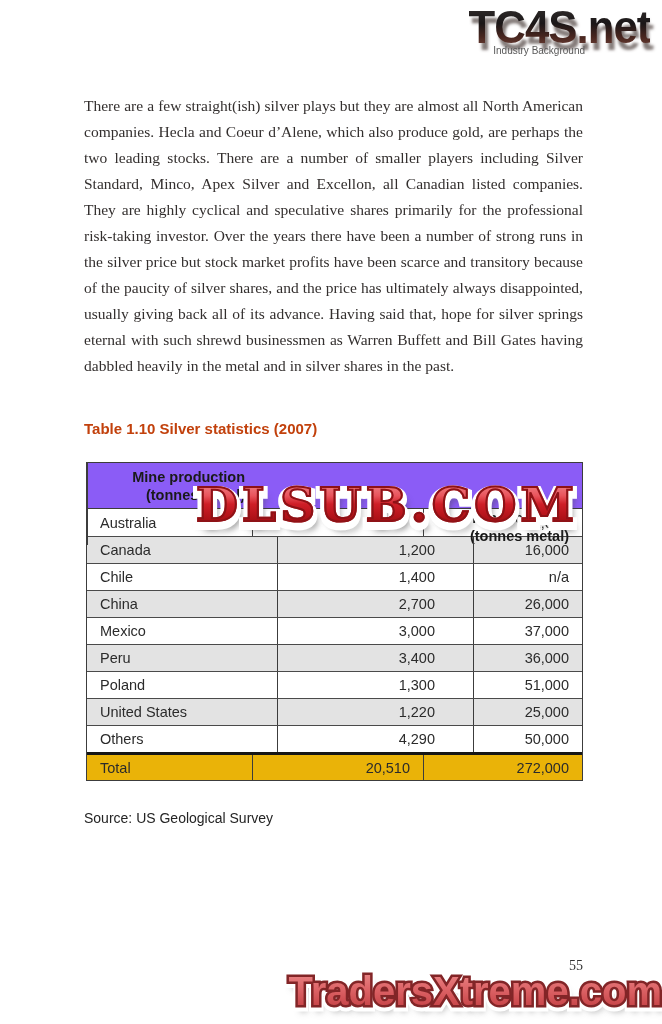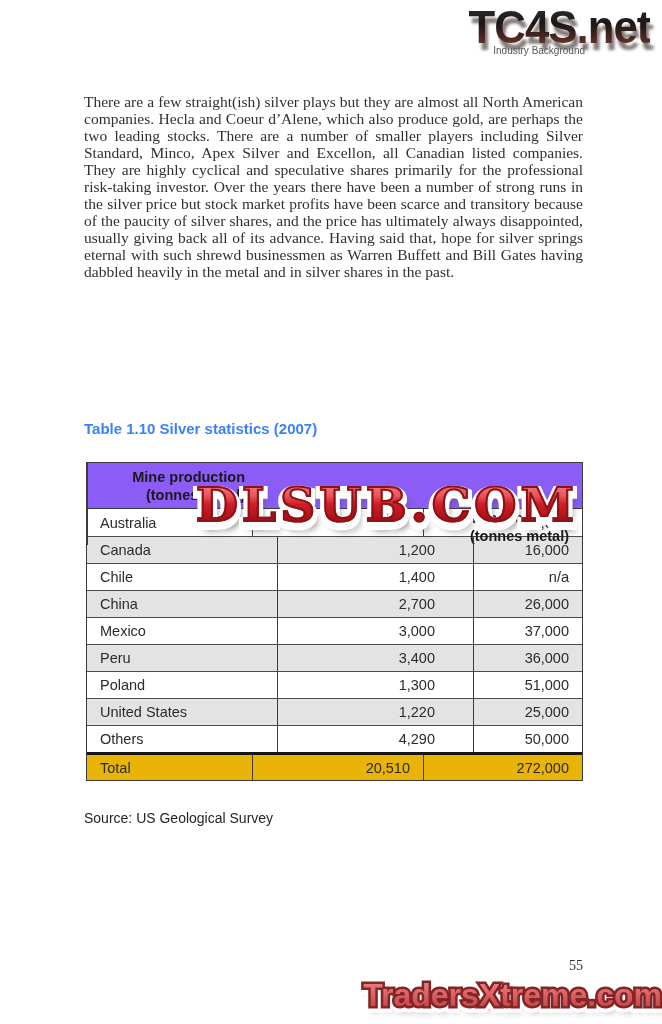--- a/index.html
+++ b/index.html
@@ -19,24 +19,24 @@
   .tc4s-fill { color:#241c1c; }
   @supports ((-webkit-background-clip: text)) {
     .tc4s-fill { background:linear-gradient(180deg,#34302f 0%,#1b1718 42%,#49261f 72%,#74453c 100%);
                  -webkit-background-clip:text; -webkit-text-fill-color:transparent; }
   }
 
   .running-head { position:absolute; top:45px; right:77px; font-size:10px; color:#585858; }
 
   
   .body-par { position:absolute; left:84px; top:93px; width:499px;
-              font-family:"Liberation Serif", serif; font-size:15.5px; line-height:17px;
+              font-family:"Liberation Serif", serif; font-size:15.5px; line-height:26px;
               text-align:justify; color:#332f2e; }
 
-  .caption { position:absolute; left:84px; top:420px; font-size:15px; font-weight:bold; color:#3b82f6; }
+  .caption { position:absolute; left:84px; top:420px; font-size:15px; font-weight:bold; color:#c2410c; }
 
   
   .silver-table { position:absolute; left:86px; top:462px; width:497px;
                   border:1px solid #3c3c3c; font-size:14.5px; color:#2b2b2b; background:#fff; }
   .thead { display:flex; background:#8b5cf6; border-bottom:1px solid #3c3c3c; height:46px;
            font-weight:bold; color:#1a1a1a;flex-direction:column; }
   .cell { height:100%; display:flex; align-items:center; }
   .cell.country { width:165px; padding-left:13px; }
   .cell.prod { width:171px; }
   .cell.res { flex:1; }
@@ -59,21 +59,21 @@
   .dlsub-outline { color:#ffffff; -webkit-text-stroke:10px #ffffff;
                    text-shadow:5px 6px 6px rgba(70,70,70,0.55), -2px 3px 4px rgba(120,120,120,0.35); }
   .dlsub-fill { color:#c8232b; -webkit-text-stroke:2px #8e1216; }
   @supports ((-webkit-background-clip: text)) {
     .dlsub-fill { background:linear-gradient(180deg,#f0868c 0%,#e9545c 30%,#cf1e27 48%,#ab1016 82%,#c4343a 100%);
                   -webkit-background-clip:text; -webkit-text-fill-color:transparent; }
   }
 
   
   .tx { right:0px; bottom:8px; font-family:"Liberation Sans", sans-serif; font-weight:bold;
-        font-size:32px; letter-spacing:0px; }
+        font-size:40px; letter-spacing:0px; }
   .tx-outline { color:#ffffff; -webkit-text-stroke:9px #ffffff;
                 text-shadow:3px 5px 6px rgba(90,90,90,0.5); }
   .tx-stroke { color:#822527; -webkit-text-stroke:5px #822527; }
   .tx-fill { color:#d75b5e; }
   @supports ((-webkit-background-clip: text)) {
     .tx-fill { background:linear-gradient(180deg,#ea8788 0%,#dd6467 45%,#c23c40 100%);
                -webkit-background-clip:text; -webkit-text-fill-color:transparent; }
   }
 </style>
 </head>

